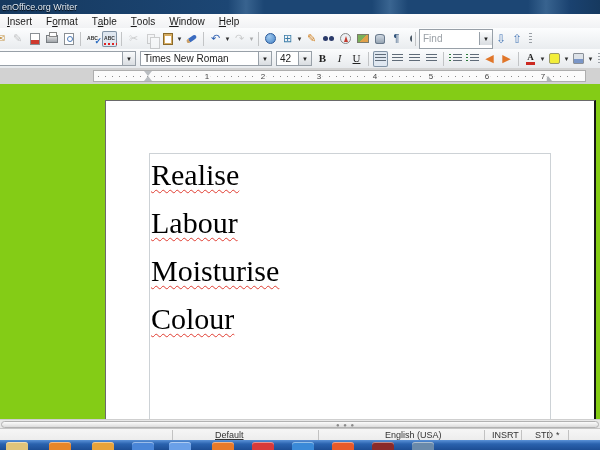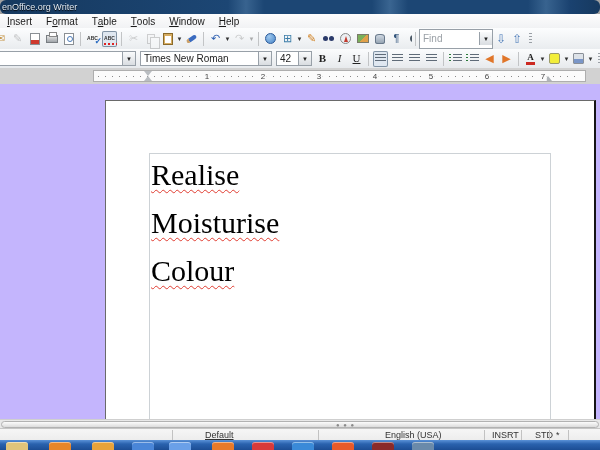--- a/index.html
+++ b/index.html
@@ -3,21 +3,21 @@
 <meta charset="utf-8">
 <style>
   html,body{margin:0;padding:0;background:#000;}
   #screen{position:relative;width:600px;height:450px;overflow:hidden;
     font-family:"Liberation Sans",sans-serif;background:#a2a2a2;font-size:11px;color:#222;}
 
   
   #titlebar{position:absolute;left:0;top:0;width:600px;height:14px;
     background:linear-gradient(90deg,#16395f 0%,#1c4674 38%, #38638f 41%,#1c4674 44%,
       #1c4674 62%,#3a6591 65%,#1c4674 68%,#1c4674 88%,#38638f 91%,#1a4270 95%,#16395f 100%);
-    color:#dfe9f3;display:flex;align-items:center;border-radius:6px;}
+    color:#dfe9f3;display:flex;align-items:center;}
   #titlebar span{font-size:9px;padding-left:2px;text-shadow:0 1px 1px #000;}
 
   
   #menubar{position:absolute;left:0;top:14px;width:600px;height:14px;
     background:linear-gradient(#fdfdfd,#f1f2f4);border-bottom:1px solid #e0e0e0;
     display:flex;align-items:center;}
   .menu-item{padding:0 7px;font-size:10px;color:#1a1a1a;height:100%;display:flex;align-items:center;cursor:default;}
   .menu-item u{text-decoration:underline;}
 
   
@@ -95,21 +95,21 @@
   #ruler{position:absolute;left:93px;top:2px;width:493px;height:12px;background:#fbfbfb;border:1px solid #aeaeae;box-sizing:border-box;}
   #ruler .dots{position:absolute;left:4px;right:4px;top:5px;height:1px;
     background:repeating-linear-gradient(90deg,#8a8a8a 0 1px,transparent 1px 7px);}
   .ruler-num{position:absolute;top:1px;font-size:8px;color:#444;background:#fbfbfb;padding:0 2px;transform:translateX(-50%);}
   .ind-marker{position:absolute;width:0;height:0;}
   #ind-left-top{left:50px;top:0;border-left:4px solid transparent;border-right:4px solid transparent;border-top:5px solid #b9bdc1;}
   #ind-left-bot{left:50px;bottom:0;border-left:4px solid transparent;border-right:4px solid transparent;border-bottom:5px solid #b9bdc1;}
   #ind-right{left:450px;bottom:0;border-left:4px solid transparent;border-right:4px solid transparent;border-bottom:5px solid #b0b4b8;}
 
   
-  #docarea{position:absolute;left:0;top:84px;width:600px;height:335px;background:#c4b5fd;overflow:hidden;text-decoration:underline;}
+  #docarea{position:absolute;left:0;top:84px;width:600px;height:335px;background:#84cc16;overflow:hidden;text-decoration:underline;}
   #page{position:absolute;left:105px;top:16px;width:488px;height:330px;background:#fff;
     border-top:1px solid #6a6a6a;border-left:1px solid #6a6a6a;border-right:2px solid #151515;overflow:hidden;}
   #textbounds{position:absolute;left:43px;top:52px;width:400px;height:300px;border:1px solid #cdd2d6;}
   #words{position:absolute;left:45px;top:50px;}
   .docword{display:block;height:48px;line-height:48px;font-family:"Liberation Serif",serif;
     font-size:30px;color:#000;white-space:pre;
     text-decoration:underline wavy #e03c31 1px;text-underline-offset:4px;text-decoration-skip-ink:none;}
 
   
   #hscroll{position:absolute;left:0;top:419px;width:600px;height:9px;background:#e9e9e9;border-top:1px solid #cfcfcf;}
@@ -320,33 +320,34 @@
         <span class="ruler-num" style="left: 393px;">6</span>
         <span class="ruler-num" style="left: 449px;">7</span>
       </div>
   </div>
 
   <div id="docarea">
     <div id="page">
       <div id="textbounds"></div>
       <div id="words">
           <span class="docword">Realise</span>
+          <span class="docword">Labour</span>
           <span class="docword">Moisturise</span>
           <span class="docword">Colour</span>
         </div>
     </div>
   </div>
 
   <div id="hscroll">
     <div id="hthumb"></div>
     <div id="hgrip">● ● ●</div>
   </div>
 
   <div id="statusbar">
-    <span class="status-text" style="left:205px;text-decoration:underline;">Default</span>
+    <span class="status-text" style="left:215px;text-decoration:underline;">Default</span>
     <span class="status-text" style="left:385px;">English (USA)</span>
     <span class="status-text" style="left:492px;">INSRT</span>
     <span class="status-text" style="left:535px;">STD</span>
     <span class="status-text" style="left:556px;">*</span>
     <span class="status-sep" style="left:172px;"></span>
     <span class="status-sep" style="left:318px;"></span>
     <span class="status-sep" style="left:484px;"></span>
     <span class="status-sep" style="left:521px;"></span>
     <span class="status-sep" style="left:549px;"></span>
     <span class="status-sep" style="left:568px;"></span>

